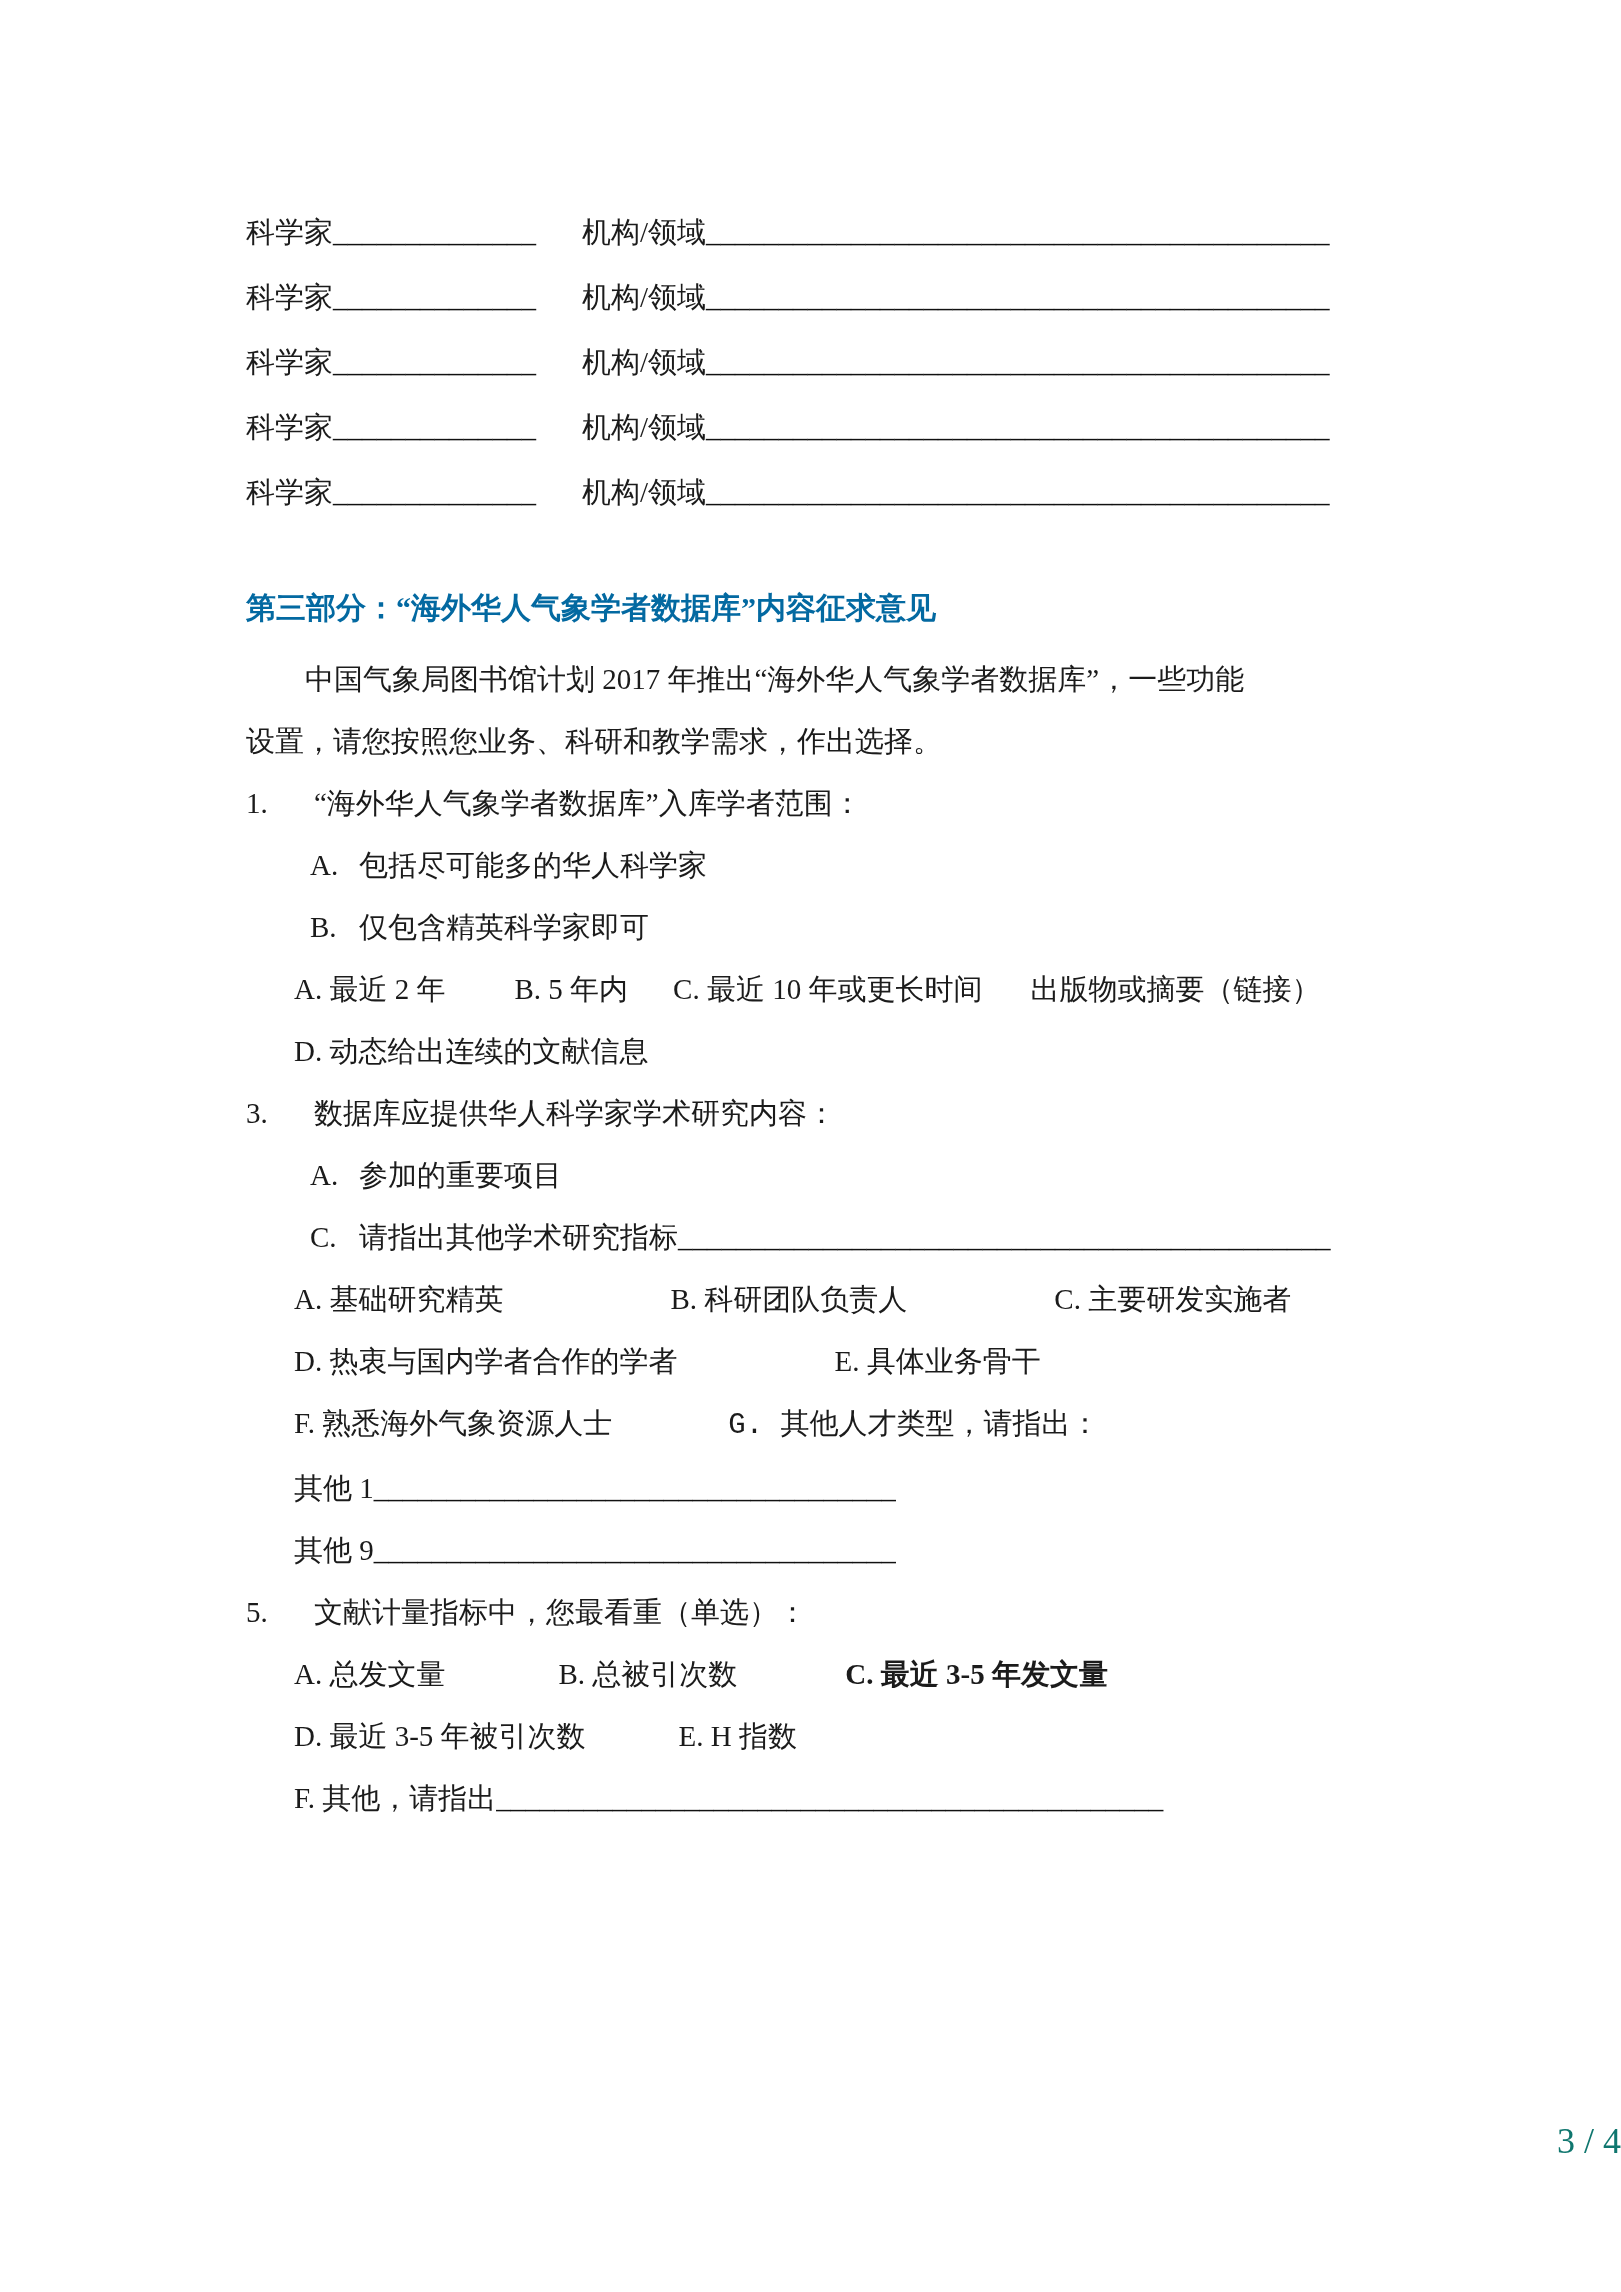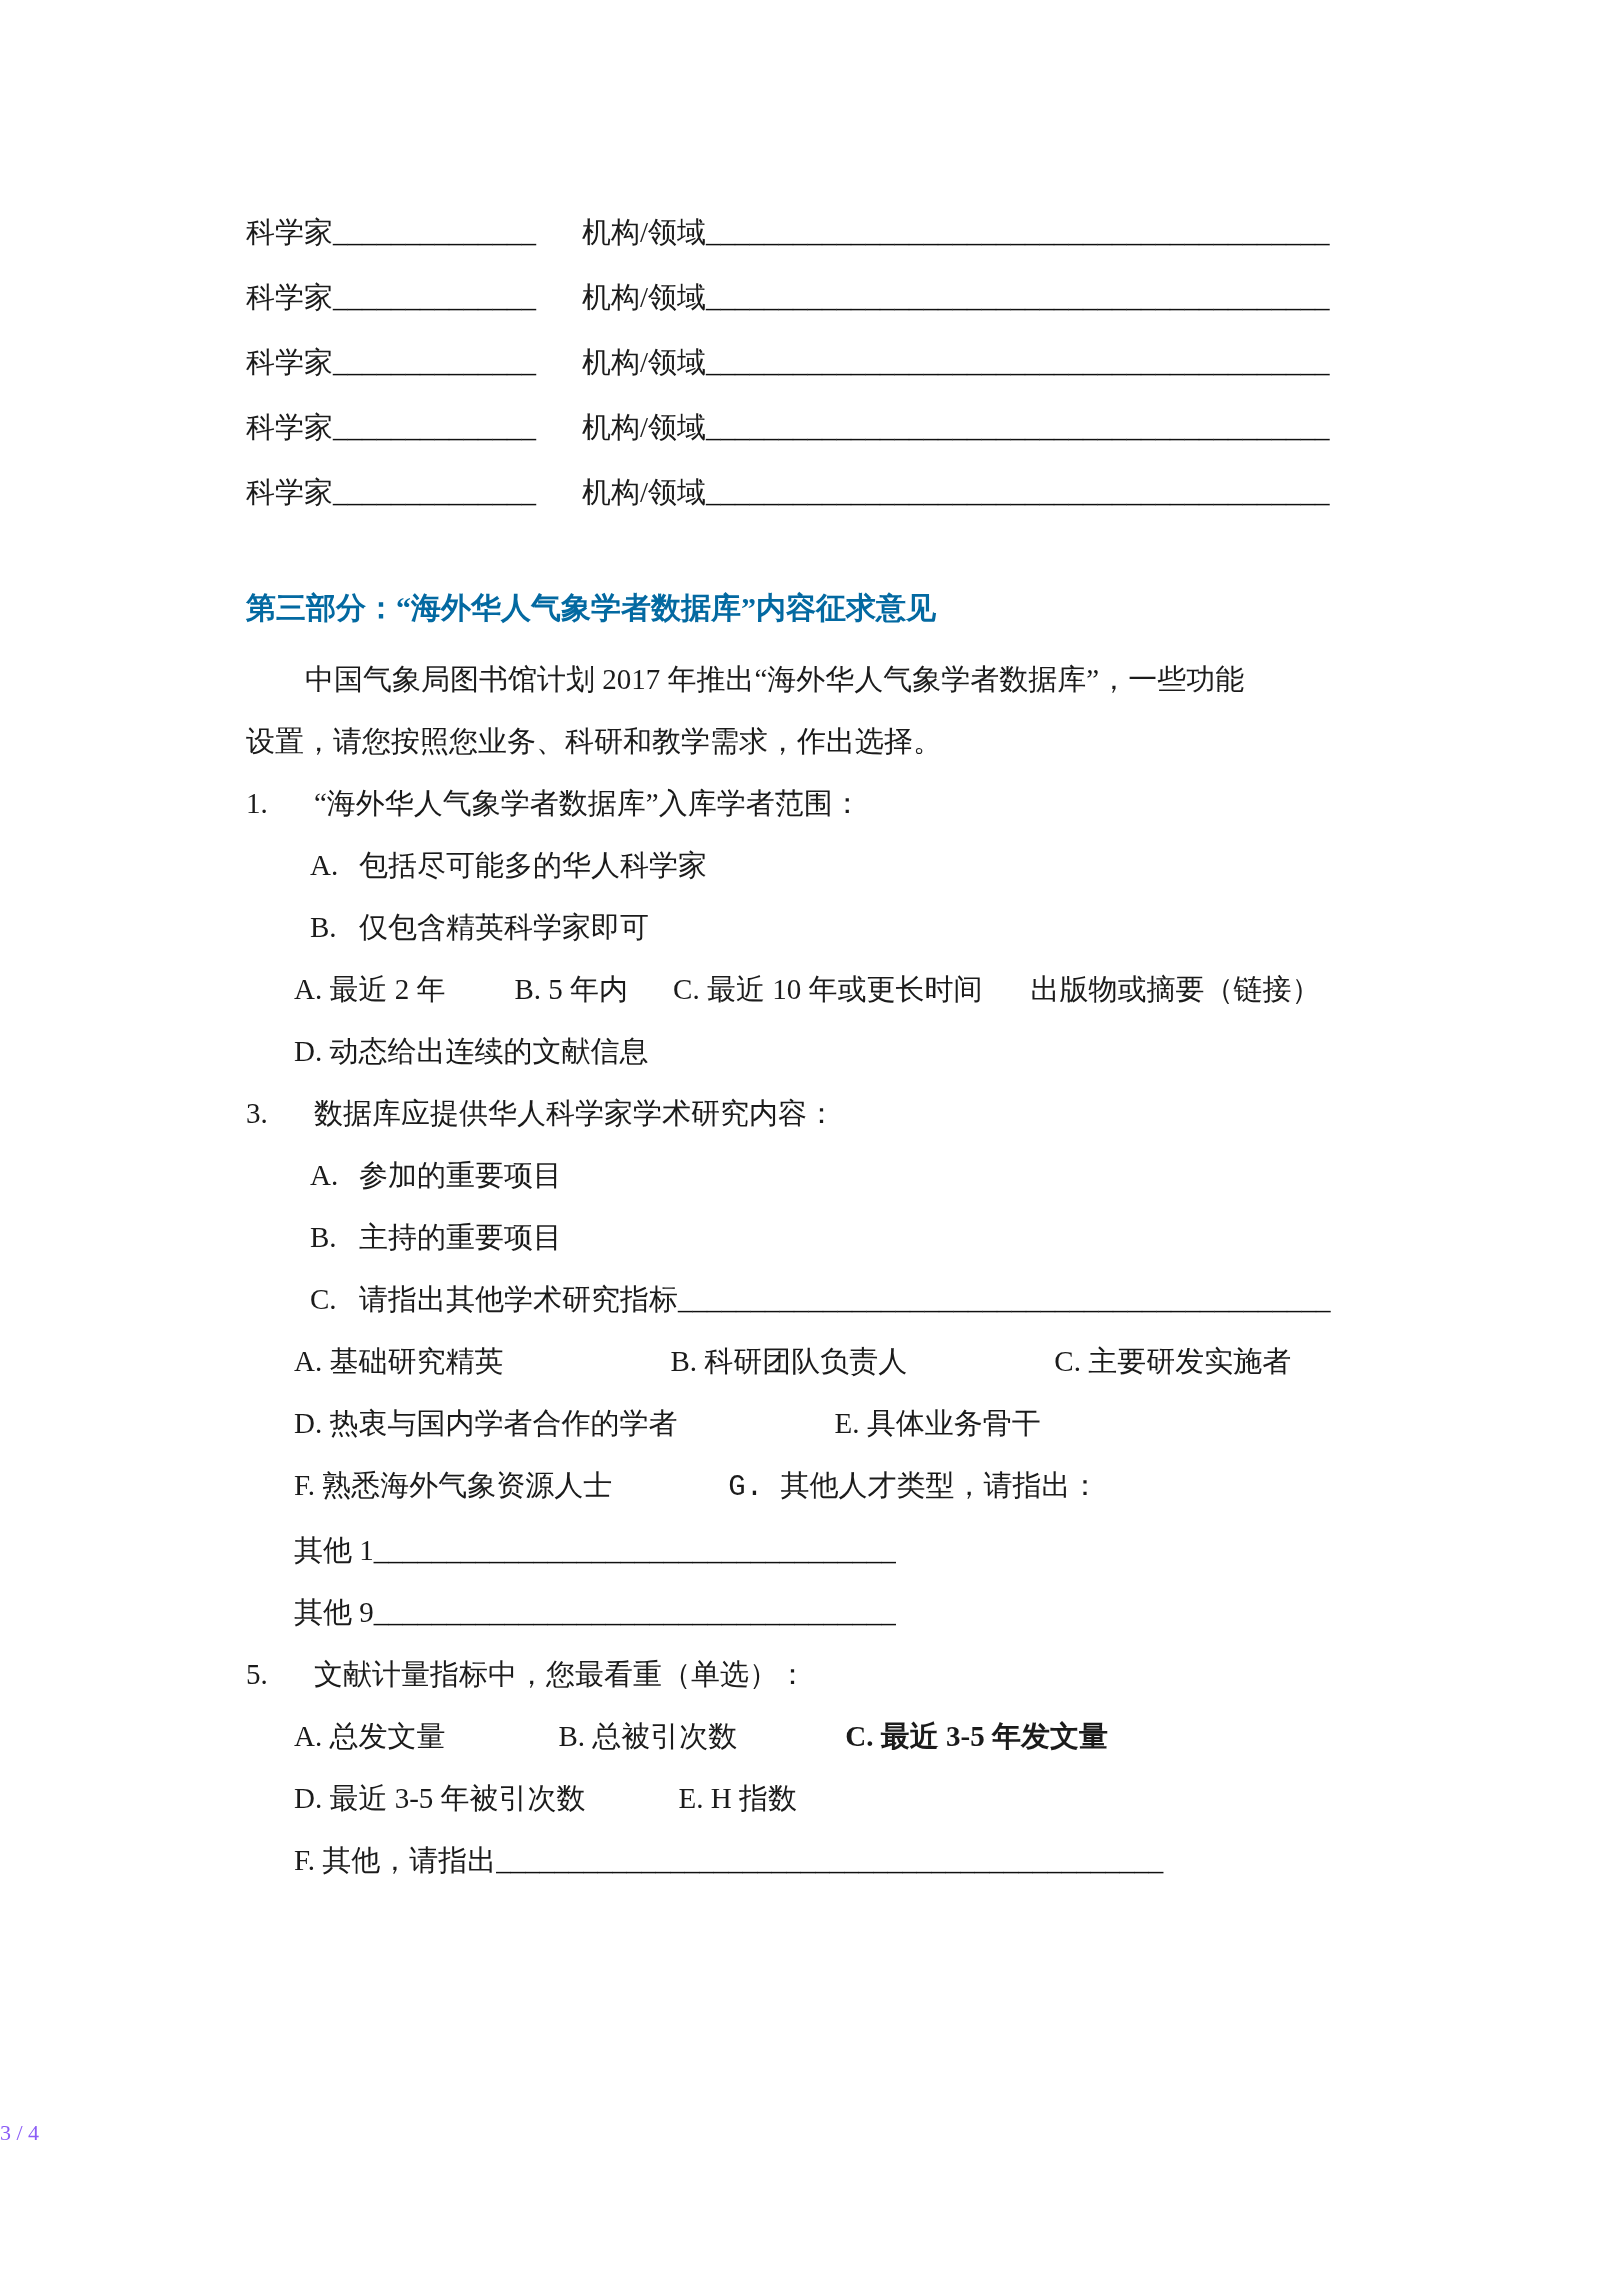--- a/index.html
+++ b/index.html
@@ -35,22 +35,22 @@
   .ml90 { margin-left:48px; }
   .ml95 { margin-left:93px; }
   .ml110 { margin-left:108px;font-weight:bold; }
   .ml115 { margin-left:113px; }
   .ml150 { margin-left:147px; }
   .ml160 { margin-left:157px; }
   .ml170 { margin-left:167px; }
   .ml175 { margin-left:116px;font-family:Liberation Mono, monospace; }
   .footer {
     position:absolute; left:0; right:0; top:2120px;
-    text-align:left;
-    font-size:22px; color:#8b5cf6;
+    text-align:right;
+    font-size:36px; color:#0f766e;
   }
 </style>
 </head>
 <body>
 
 <div class="page">
   <div class="content">
 
     <div class="fill-list">
       <div class="fill-row">
@@ -91,23 +91,20 @@
       </div>
       <div class="line opt-shallow">D. 动态给出连续的文献信息</div>
 
       <div class="line q">
         <span class="num">3.</span><span>数据库应提供华人科学家学术研究内容：</span>
       </div>
       <div class="line opt-deep">
         <span class="letter">A.</span><span>参加的重要项目</span>
       </div>
       <div class="line opt-deep">
-        <span class="letter">B.</span><span>主持的重要项目</span>
-      </div>
-      <div class="line opt-deep">
         <span class="letter">C.</span><span>请指出其他学术研究指标</span><span class="blank">_____________________________________________</span>
       </div>
 
       <div class="line opt-shallow">
         <span>A. 基础研究精英</span><span class="ml170">B. 科研团队负责人</span><span class="ml150">C. 主要研发实施者</span>
       </div>
       <div class="line opt-shallow">
         <span>D. 热衷与国内学者合作的学者</span><span class="ml160">E. 具体业务骨干</span>
       </div>
       <div class="line opt-shallow">

